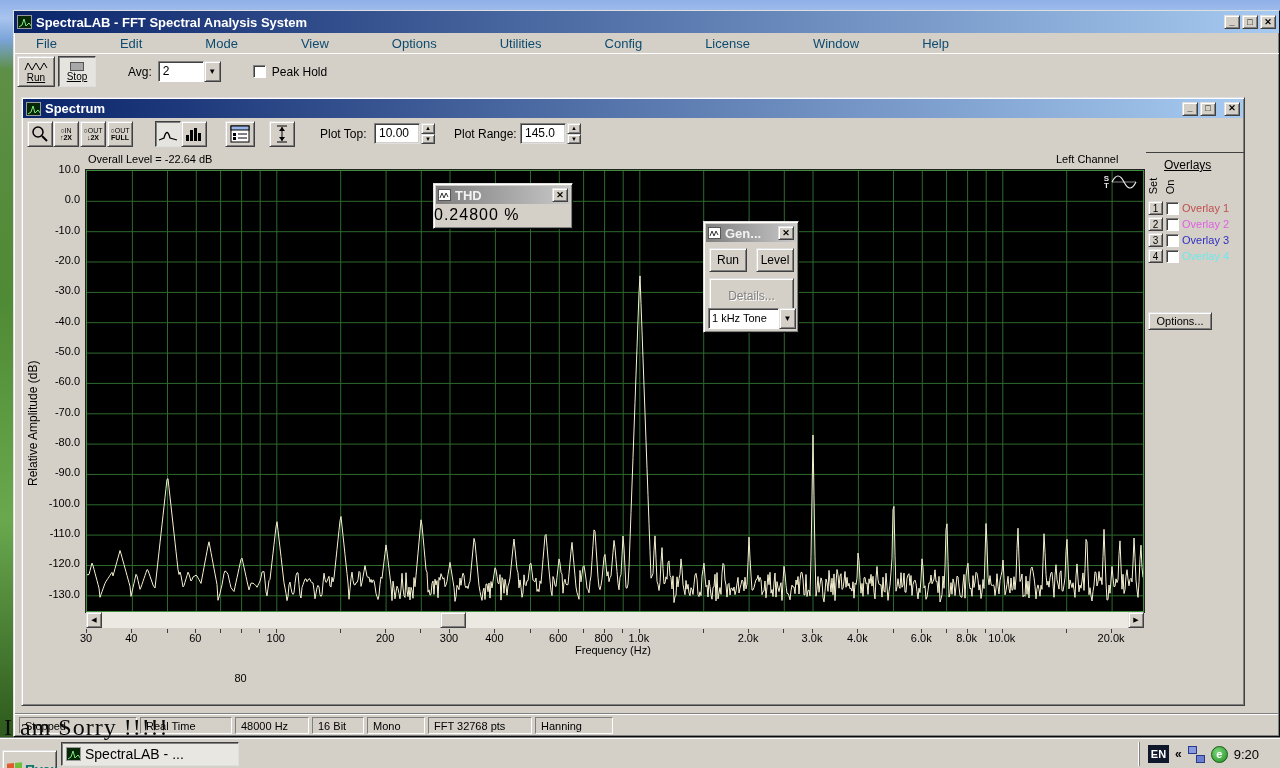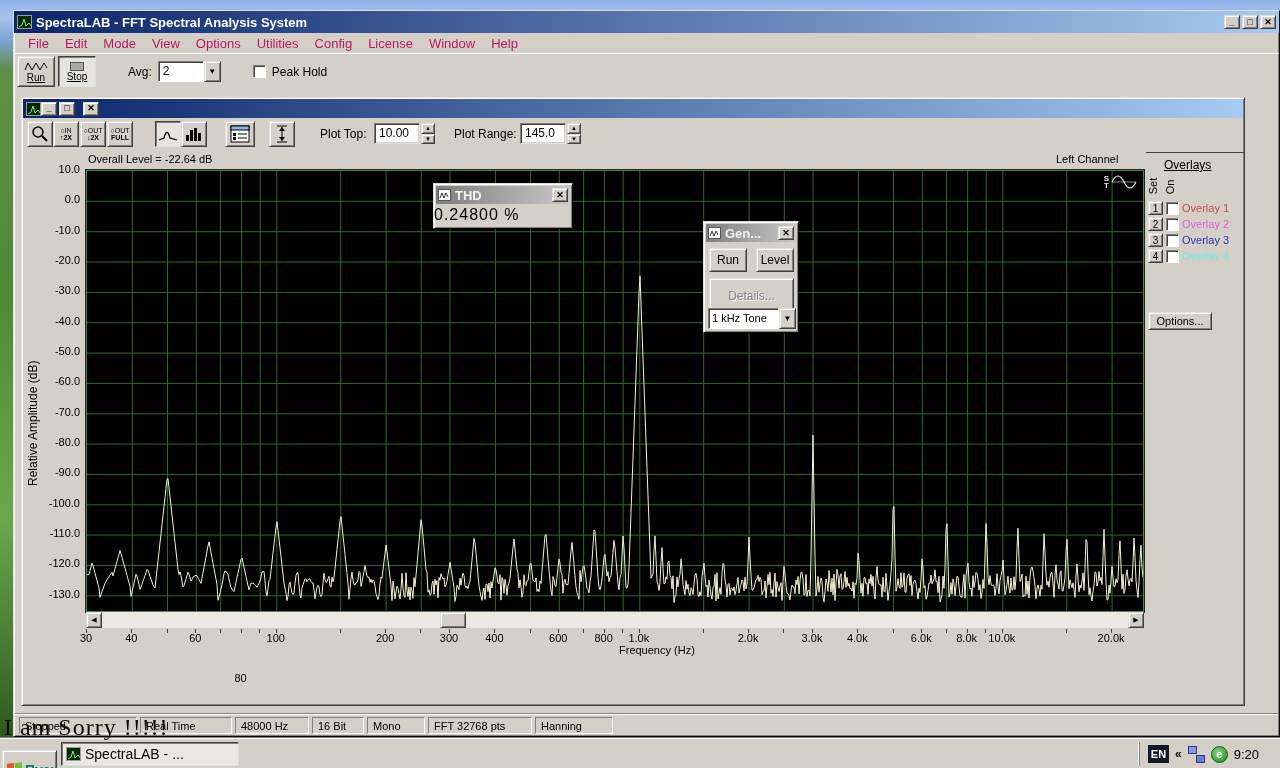--- a/index.html
+++ b/index.html
@@ -18,21 +18,21 @@
 
   
   #app{position:absolute;left:13px;top:10px;width:1267px;height:727px;background:#d4d0c8;
     border:1px solid;border-color:#dfdfdf #0a0a0a #0a0a0a #dfdfdf;box-shadow:inset 1px 1px 0 #fff,inset -1px -1px 0 #808080;}
   .titlebar{height:22px;background:linear-gradient(90deg,#0a246a,#a6caf0);display:flex;align-items:center;padding:0 3px;}
   .titlebar .ttl{color:#fff;font-weight:bold;font-size:13px;margin-left:4px;flex:1;white-space:nowrap;}
   .appicon{width:15px;height:14px;background:#062806;border:1px solid #9a9a9a;position:relative;overflow:hidden;}
   .appicon svg{position:absolute;left:0;top:0;}
   .winbtns{display:flex;gap:2px;}
   .winbtn{width:16px;height:14px;font-size:9px;font-weight:bold;color:#000;display:flex;align-items:center;justify-content:center;line-height:1;}
-  .menubar{height:20px;display:flex;align-items:center;padding-left:6px;font-size:13px;color:#be185d;}
+  .menubar{height:20px;display:flex;align-items:center;padding-left:14px;font-size:13px;color:#0c4a6e;gap:47px;}
   .menu-item{padding:2px 8px;}
   .mainbar{height:36px;display:flex;align-items:center;border-top:1px solid #fff;}
 
   .tbbigbtn{width:38px;height:31px;margin-left:3px;display:flex;flex-direction:column;align-items:center;justify-content:center;font-size:10px;color:#000;}
   .tbbigbtn .lbl{margin-top:0px;text-decoration:underline;text-decoration-thickness:1px;text-underline-offset:1px;}
   .combo{display:flex;height:21px;}
   .combo .val{width:46px;background:#fff;border:1px solid;border-color:#808080 #fff #fff #808080;box-shadow:inset 1px 1px 0 #404040;font-size:12px;padding:2px 4px;}
   .drop{width:17px;height:21px;display:flex;align-items:center;justify-content:center;font-size:8px;color:#000;}
   .cb{width:13px;height:13px;background:#fff;border:1px solid;border-color:#808080 #fff #fff #808080;box-shadow:inset 1px 1px 0 #404040;}
 
@@ -163,20 +163,21 @@
       <span style="margin-left:6px;font-size:12px;color:#000;">Peak Hold</span>
     </div>
 
     <div id="spec">
       <div class="titlebar">
         <span class="appicon">
           <svg width="15" height="14">
               <polyline points="1,11 4,9 6,3 8,10 11,7 14,11" fill="none" stroke="#7fe87f" stroke-width="1"></polyline>
             </svg>
         </span>
+        <span class="ttl">Spectrum</span>
         <span class="winbtns">
           <span class="winbtn raised">_</span>
           <span class="winbtn raised">□</span>
           <span class="winbtn raised" style="margin-left:6px;">✕</span>
         </span>
       </div>
 
       <div class="spectb">
         <div class="tbtn raised" style="left:5px;">
           <svg width="18" height="18">
@@ -393,21 +394,21 @@
           <div class="xl" style="left: 581.627px; top: 534px;">800</div>
           <div class="xl" style="left: 616.805px; top: 534px;">1.0k</div>
           <div class="xl" style="left: 726.079px; top: 534px;">2.0k</div>
           <div class="xl" style="left: 790px; top: 534px;">3.0k</div>
           <div class="xl" style="left: 835.353px; top: 534px;">4.0k</div>
           <div class="xl" style="left: 899.274px; top: 534px;">6.0k</div>
           <div class="xl" style="left: 944.627px; top: 534px;">8.0k</div>
           <div class="xl" style="left: 979.805px; top: 534px;">10.0k</div>
           <div class="xl" style="left: 1089.08px; top: 534px;">20.0k</div>
         </div>
-      <span class="freqlabel" style="left:553px;top:546px;margin-left:44px;">Frequency (Hz)</span>
+      <span class="freqlabel" style="left:553px;top:546px;">Frequency (Hz)</span>
 
       <div id="ovpanel">
         <div class="hr"></div>
         <span class="ovhdr">Overlays</span>
         <span class="ovrot" style="left:-1px;top:28px;">Set</span>
         <span class="ovrot" style="left:17px;top:29px;">On</span>
         <div id="ovrows">
             <div class="ovrow" style="top: 48px;">
               <span class="ovnum raised">1</span>
               <span class="cb"></span>

